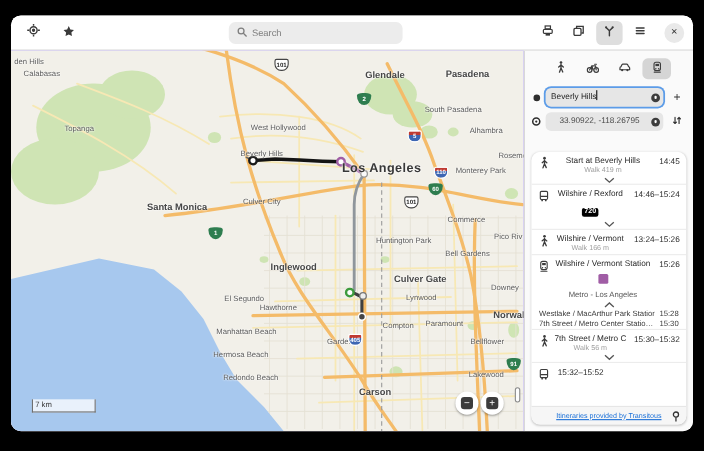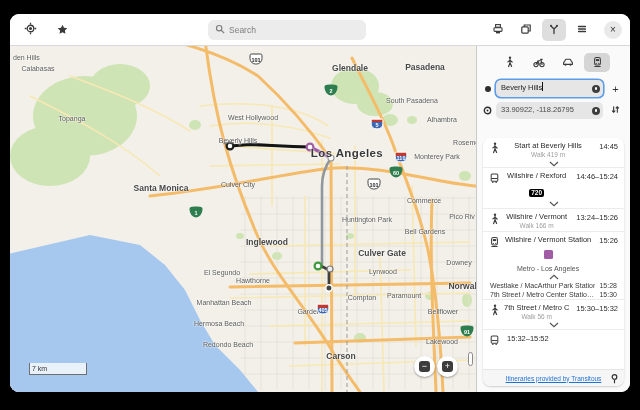--- a/index.html
+++ b/index.html
@@ -50,21 +50,21 @@
            flex-direction:column;padding:6px 6px 6px 6px;min-height:0;}
   .modes{display:flex;justify-content:center;gap:3px;margin:1px 0 8px;}
   .mode-btn{width:26px;height:19px;border-radius:5px;display:flex;align-items:center;justify-content:center;color:#343434;}
   .mode-btn.active{background:#d5d5d5;}
   .rp-row{display:flex;align-items:center;gap:4px;margin-bottom:5px;}
   .rp-marker{width:9px;display:flex;justify-content:center;color:#2e2e2e;flex:none;}
   .entry{flex:1;height:17px;background:#e6e6e6;border-radius:5px;font-size:7.5px;color:#1d1d1d;
          line-height:16px;padding:0 14px 0 5px;position:relative;white-space:nowrap;overflow:hidden;}
   .entry.focused{box-shadow:0 0 0 1.6px rgba(53,132,228,.8);}
   .entry .caret{display:inline-block;width:1px;height:9px;background:#111;vertical-align:-1px;}
-  .entry.dim{color:#4a4a4a;}
+  .entry.dim{color:#4a4a4a;text-align:center;}
   .entry-mini{position:absolute;right:3px;top:4.5px;width:8px;height:8px;border-radius:4px;background:#3d3d3d;}
   .entry-mini::after{content:"";position:absolute;left:2.8px;top:2.8px;width:2.4px;height:2.4px;border-radius:50%;background:#fff;}
   .side-btn{width:17px;height:17px;border-radius:4px;display:flex;align-items:center;justify-content:center;
             color:#333;font-size:11px;flex:none;}
   
   .card{margin-top:14px;flex:1;background:#fff;border-radius:8px;box-shadow:0 1px 2px rgba(0,0,0,.18);
         display:flex;flex-direction:column;overflow:hidden;min-height:0;}
   .card-header{background:#e3e3e3;height:18px;flex:none;display:flex;align-items:center;gap:5px;padding:0 6px;}
   .card-header .back{color:#333;display:flex;}
   .card-header .range{font-size:7.5px;font-weight:bold;color:#2b2b2b;}

